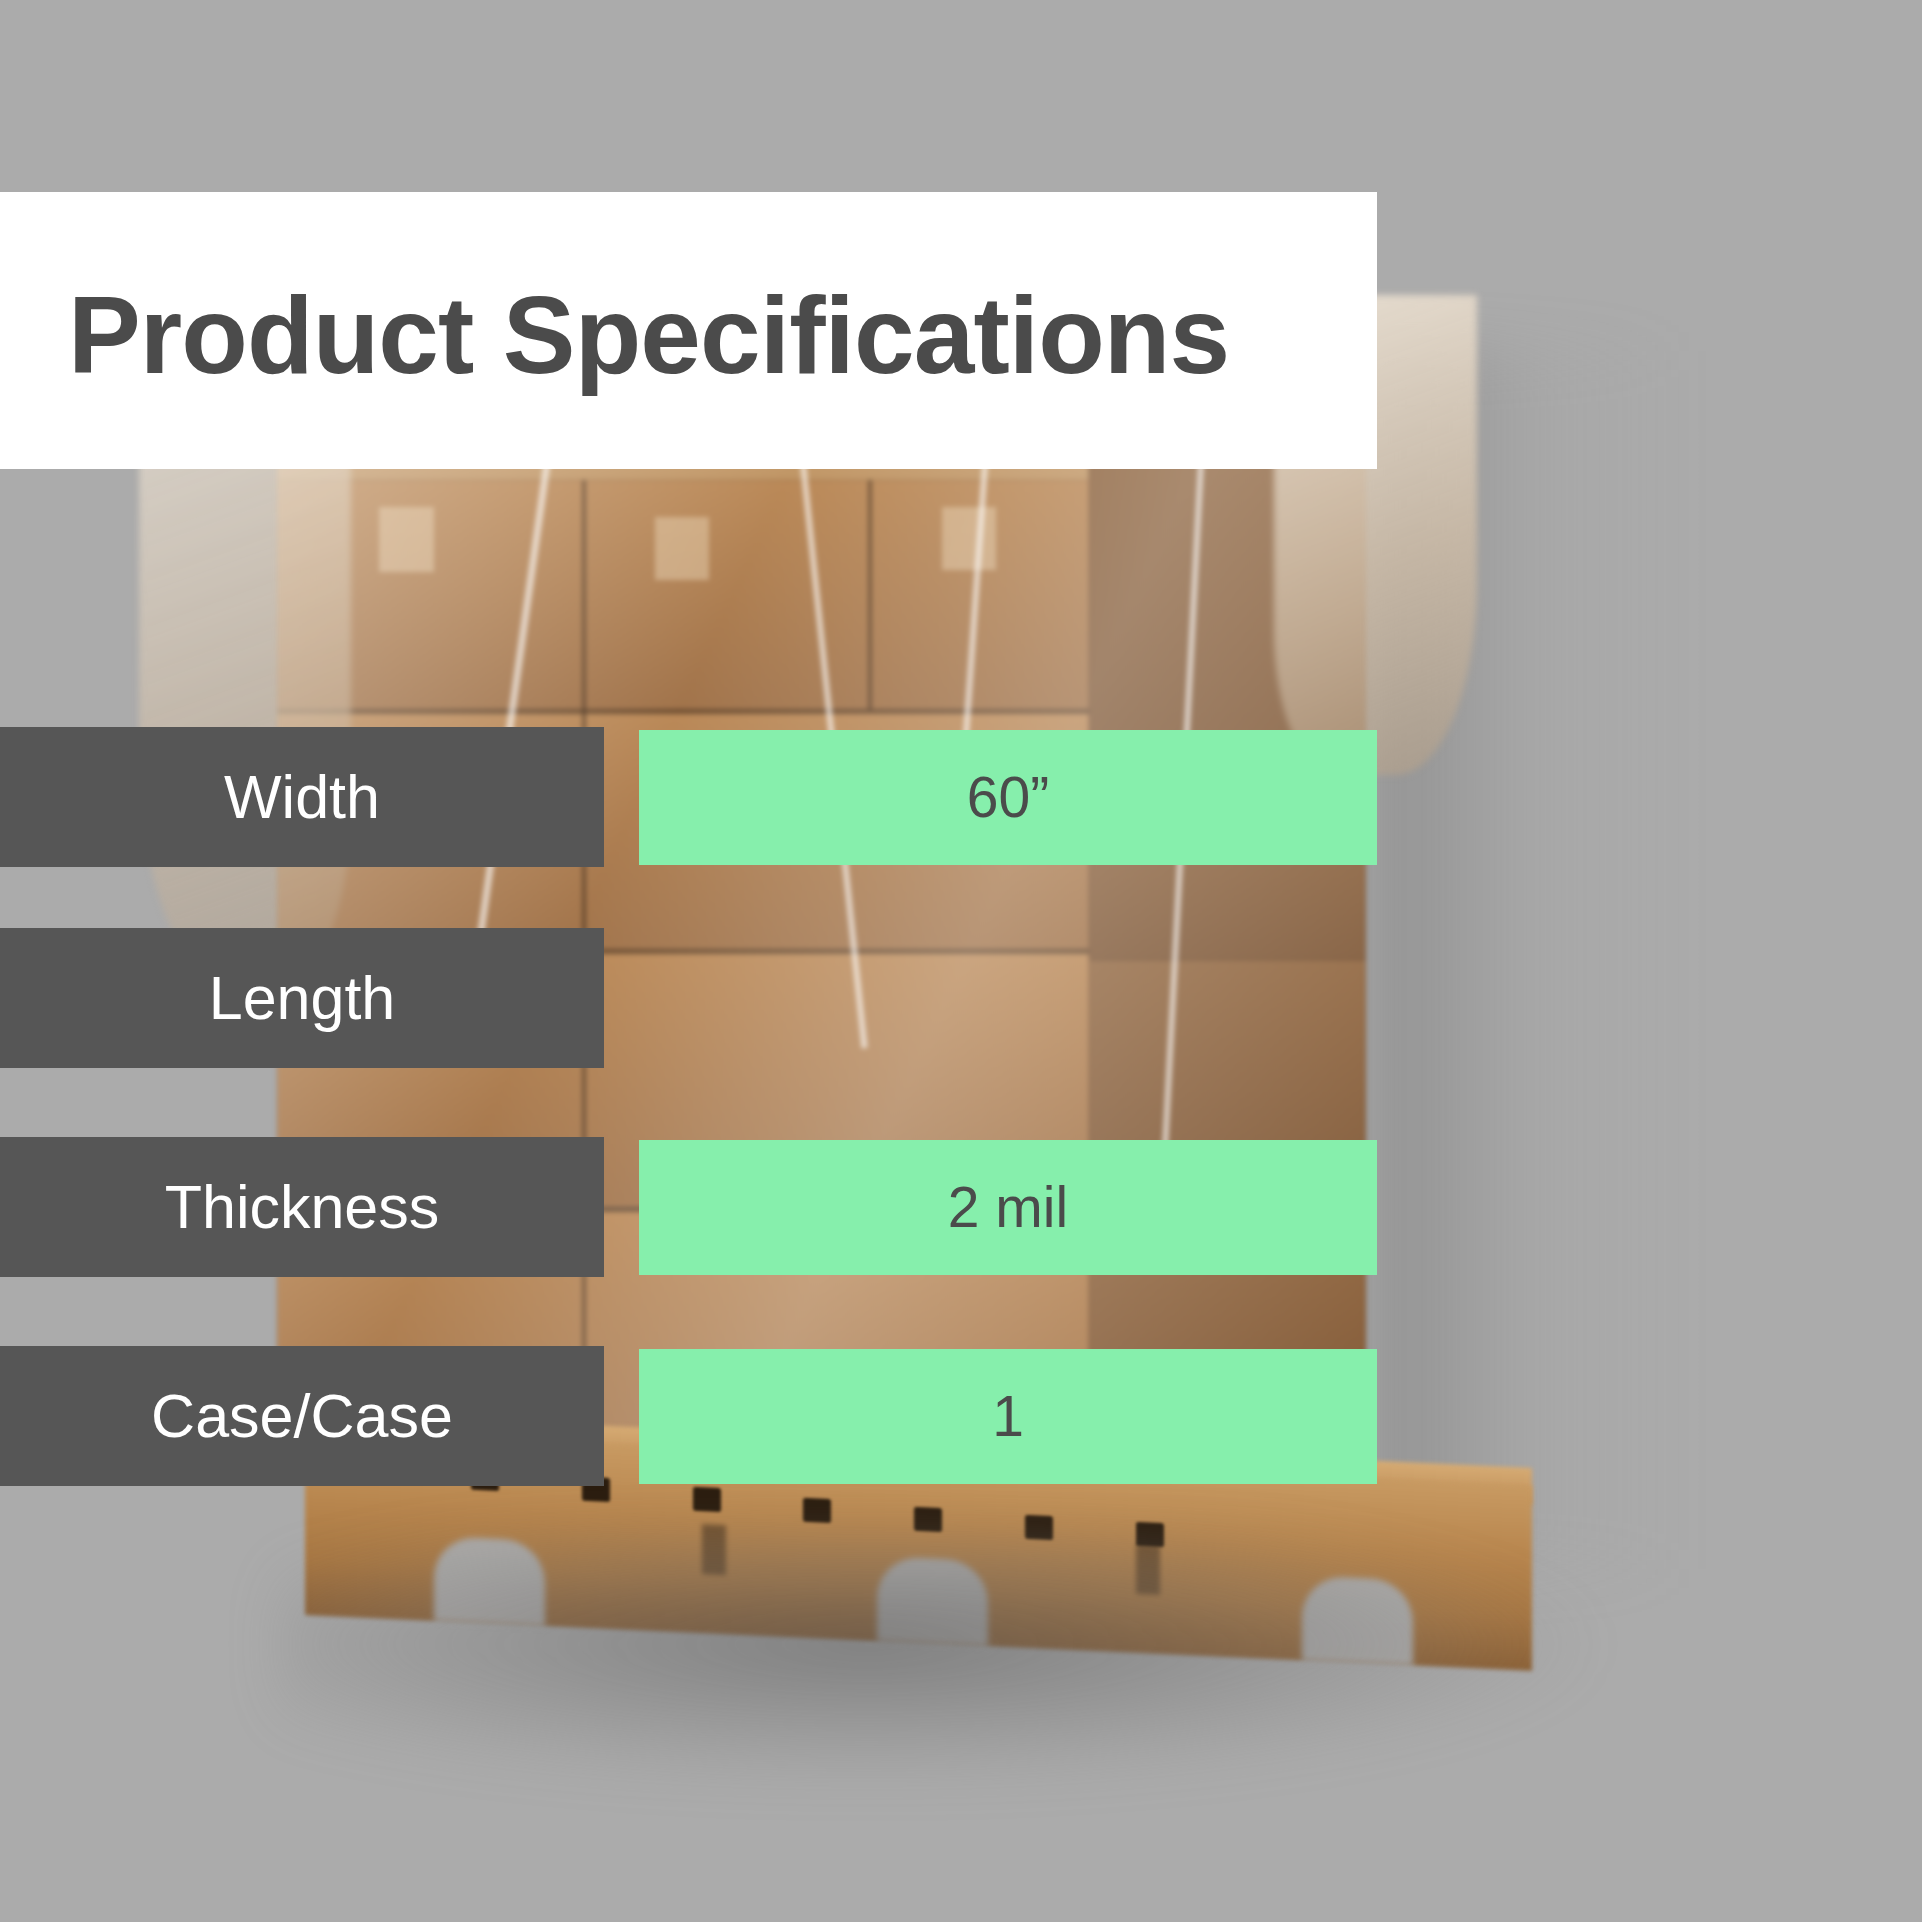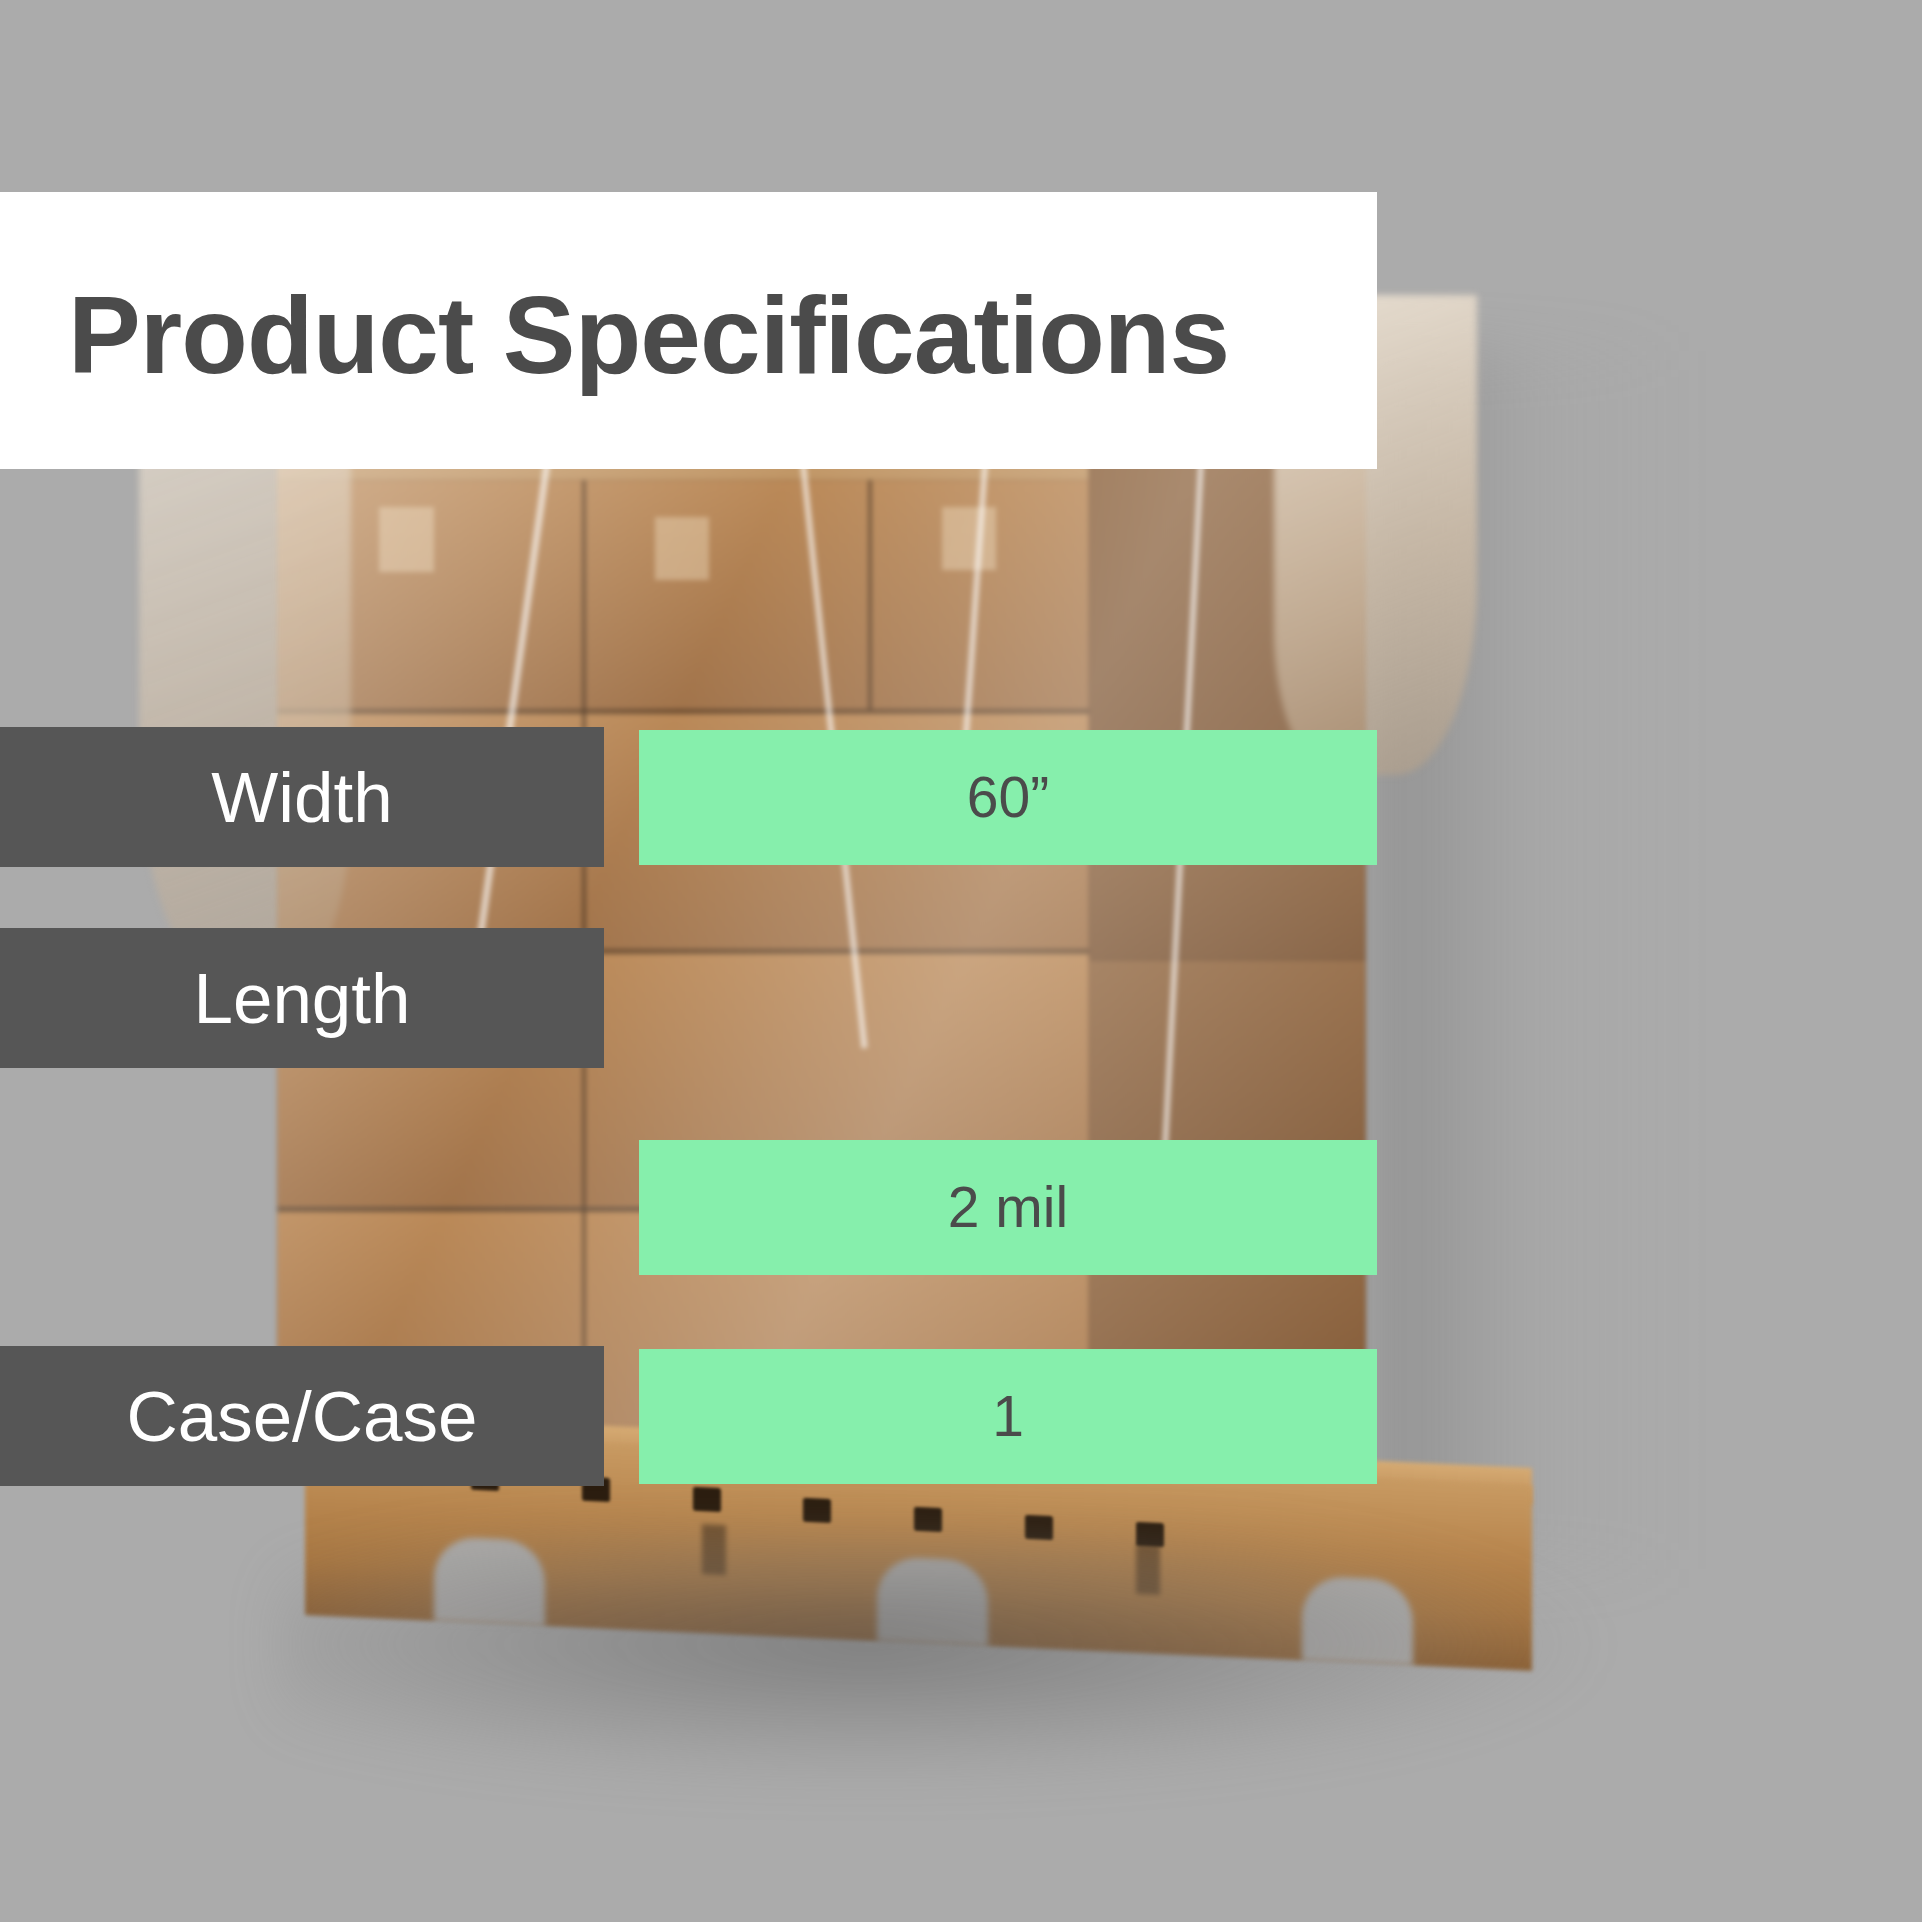--- a/index.html
+++ b/index.html
@@ -180,21 +180,21 @@
     top: 0;
     width: 604px;
     height: 140px;
     background: #565656;
     display: flex;
     align-items: center;
     justify-content: center;
   }
   .spec-label span {
     color: #ffffff;
-    font-size: 71px;
+    font-size: 61px;
     font-weight: 400;
     letter-spacing: 0px;
   }
   .spec-value {
     position: absolute;
     left: 639px;
     top: 2.8px;
     width: 738px;
     height: 135px;
     background: #86efac;
@@ -289,20 +289,23 @@
     </div>
   </div>
 
   <div class="spec-row" style="top:928px;">
     <div class="spec-label">
       <span>Length</span>
     </div>
   </div>
 
   <div class="spec-row" style="top:1137px;">
+    <div class="spec-label">
+      <span>Thickness</span>
+    </div>
     <div class="spec-value">
       <span>2 mil</span>
     </div>
   </div>
 
   <div class="spec-row" style="top:1346px;">
     <div class="spec-label">
       <span>Case/Case</span>
     </div>
     <div class="spec-value">

